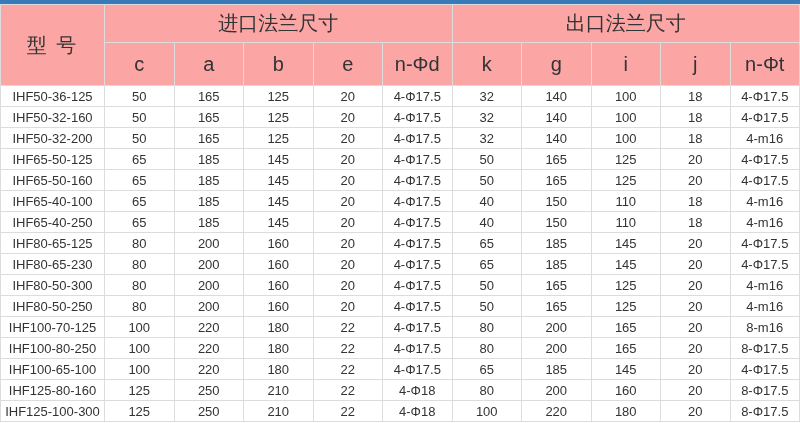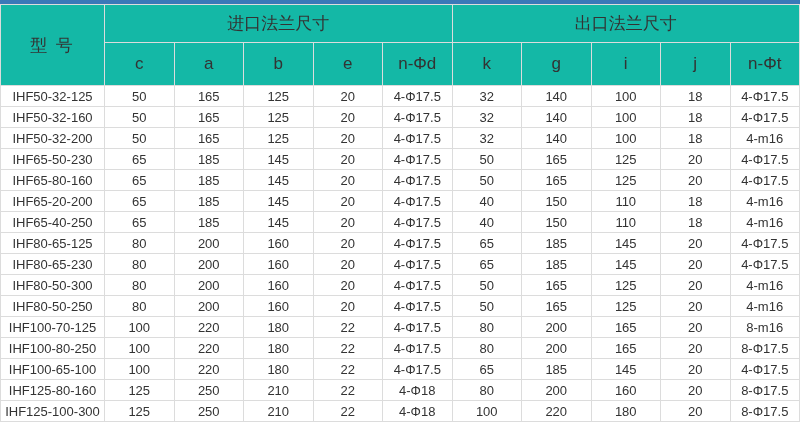--- a/index.html
+++ b/index.html
@@ -30,22 +30,22 @@
     border: 1px solid #dcdcdc;
     text-align: center;
     vertical-align: middle;
     color: #333333;
     font-weight: normal;
     padding: 0;
     overflow: hidden;
     white-space: nowrap;
   }
   table.spec-table thead th {
-    background: #14b8a6;
-    font-size: 17px;
+    background: #fca5a5;
+    font-size: 20px;
   }
   tr.group-header-row th { height: 37px; }
   tr.sub-header-row th { height: 42px; font-size: 13px; }
   th.model-header { letter-spacing: 2px; }
   table.spec-table tbody td {
     height: 20px;
     font-size: 13px;
     background: #ffffff;
   }
   
@@ -84,21 +84,21 @@
           <th>n-Φd</th>
           <th>k</th>
           <th>g</th>
           <th>i</th>
           <th>j</th>
           <th>n-Φt</th>
         </tr>
     </thead>
     <tbody>
         <tr>
-          <td>IHF50-32-125</td>
+          <td>IHF50-36-125</td>
           <td>50</td>
           <td>165</td>
           <td>125</td>
           <td>20</td>
           <td>4-Φ17.5</td>
           <td>32</td>
           <td>140</td>
           <td>100</td>
           <td>18</td>
           <td>4-Φ17.5</td>
@@ -123,47 +123,47 @@
           <td>125</td>
           <td>20</td>
           <td>4-Φ17.5</td>
           <td>32</td>
           <td>140</td>
           <td>100</td>
           <td>18</td>
           <td>4-m16</td>
         </tr>
         <tr>
-          <td>IHF65-50-230</td>
-          <td>65</td>
-          <td>185</td>
-          <td>145</td>
-          <td>20</td>
-          <td>4-Φ17.5</td>
-          <td>50</td>
-          <td>165</td>
-          <td>125</td>
-          <td>20</td>
-          <td>4-Φ17.5</td>
-        </tr>
-        <tr>
-          <td>IHF65-80-160</td>
-          <td>65</td>
-          <td>185</td>
-          <td>145</td>
-          <td>20</td>
-          <td>4-Φ17.5</td>
-          <td>50</td>
-          <td>165</td>
-          <td>125</td>
-          <td>20</td>
-          <td>4-Φ17.5</td>
-        </tr>
-        <tr>
-          <td>IHF65-20-200</td>
+          <td>IHF65-50-125</td>
+          <td>65</td>
+          <td>185</td>
+          <td>145</td>
+          <td>20</td>
+          <td>4-Φ17.5</td>
+          <td>50</td>
+          <td>165</td>
+          <td>125</td>
+          <td>20</td>
+          <td>4-Φ17.5</td>
+        </tr>
+        <tr>
+          <td>IHF65-50-160</td>
+          <td>65</td>
+          <td>185</td>
+          <td>145</td>
+          <td>20</td>
+          <td>4-Φ17.5</td>
+          <td>50</td>
+          <td>165</td>
+          <td>125</td>
+          <td>20</td>
+          <td>4-Φ17.5</td>
+        </tr>
+        <tr>
+          <td>IHF65-40-100</td>
           <td>65</td>
           <td>185</td>
           <td>145</td>
           <td>20</td>
           <td>4-Φ17.5</td>
           <td>40</td>
           <td>150</td>
           <td>110</td>
           <td>18</td>
           <td>4-m16</td>

